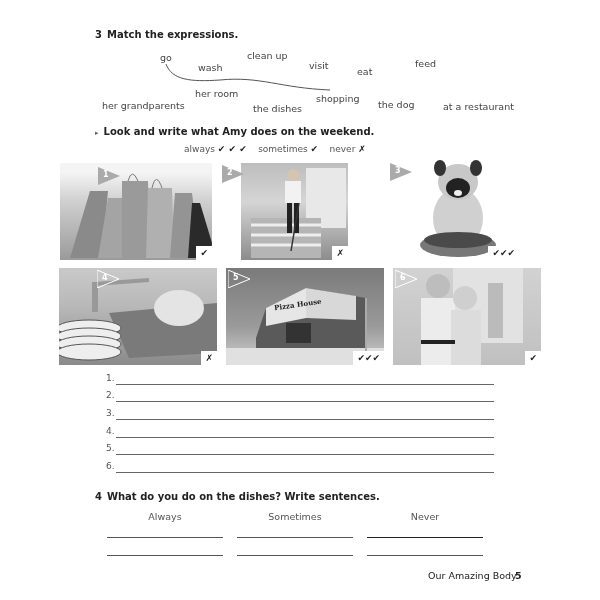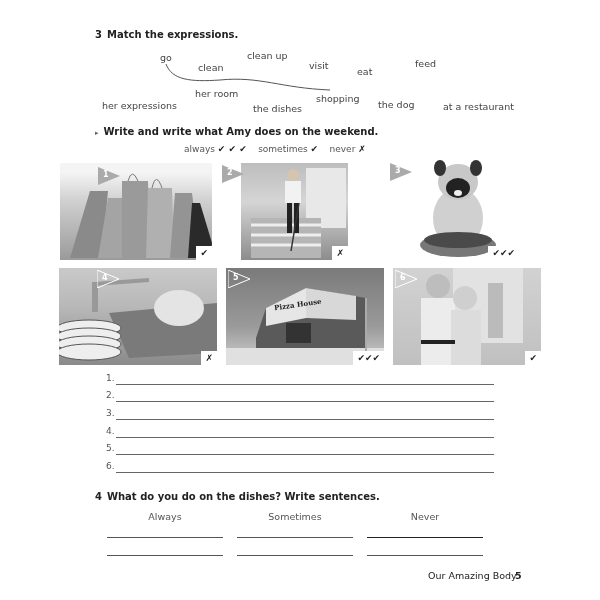--- a/index.html
+++ b/index.html
@@ -25,39 +25,39 @@
   .footer { font-size:9.5px; color:#222; }
 </style>
 </head>
 <body>
 
 <div class="abs heading" style="left:95px;top:29px;">
   <span class="num">3</span><span>Match the expressions.</span>
 </div>
 
 <div class="abs word" style="left:160px;top:52px;">go</div>
-<div class="abs word" style="left:198px;top:62px;">clean</div>
+<div class="abs word" style="left:198px;top:62px;">wash</div>
 <div class="abs word" style="left:247px;top:50px;">clean up</div>
 <div class="abs word" style="left:309px;top:60px;">visit</div>
 <div class="abs word" style="left:357px;top:50px;margin-top:16px;">eat</div>
 <div class="abs word" style="left:415px;top:58px;">feed</div>
 
 <svg class="abs" style="left:160px;top:60px;" width="180" height="35">
   <path d="M6 4 C 12 20, 30 22, 60 20 C 100 16, 120 28, 170 30" stroke="#555" stroke-width="1" fill="none"></path>
 </svg>
 
-<div class="abs word" style="left:102px;top:100px;">her expressions</div>
+<div class="abs word" style="left:102px;top:100px;">her grandparents</div>
 <div class="abs word" style="left:195px;top:88px;">her room</div>
 <div class="abs word" style="left:253px;top:103px;">the dishes</div>
 <div class="abs word" style="left:316px;top:93px;">shopping</div>
 <div class="abs word" style="left:378px;top:99px;">the dog</div>
 <div class="abs word" style="left:443px;top:101px;">at a restaurant</div>
 
 <div class="abs heading" style="left:95px;top:126px;">
-  <span style="color:#666;font-size:7px;margin-right:5px;">▸</span><span>Write and write what Amy does on the weekend.</span>
+  <span style="color:#666;font-size:7px;margin-right:5px;">▸</span><span>Look and write what Amy does on the weekend.</span>
 </div>
 
 <div class="abs legend" style="left:184px;top:144px;">
   <span>always</span>
   <span class="mk">✔ ✔ ✔</span>
   &nbsp;&nbsp;
   <span>sometimes</span>
   <span class="mk">✔</span>
   &nbsp;&nbsp;
   <span>never</span>

